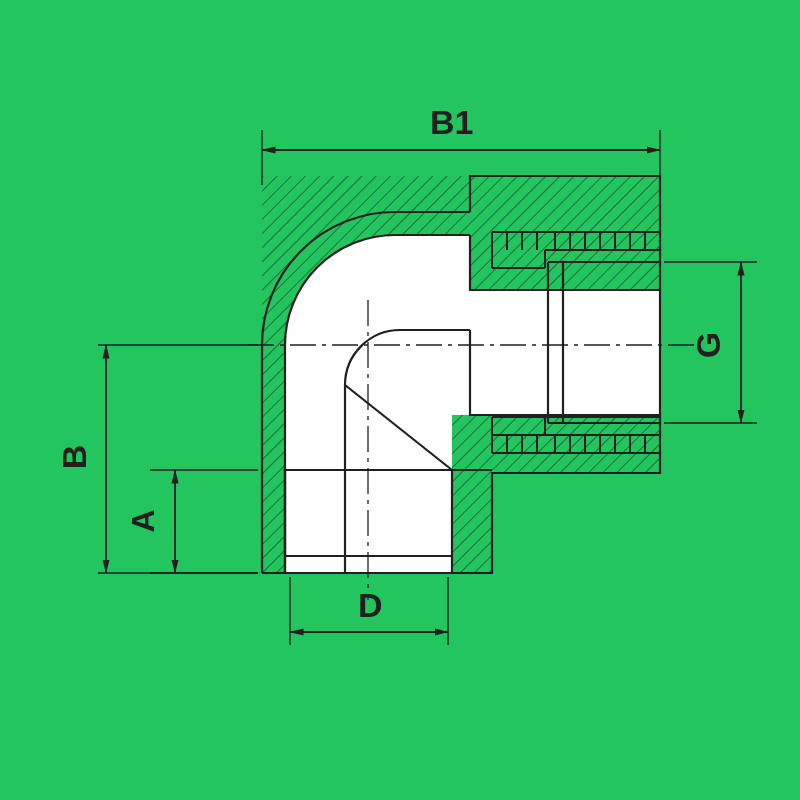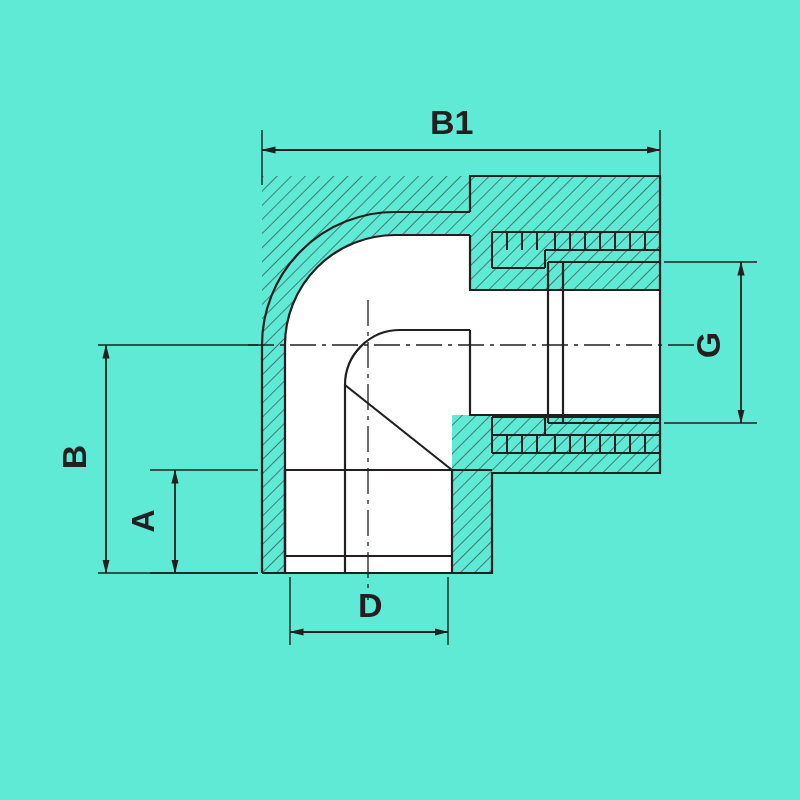--- a/index.html
+++ b/index.html
@@ -10,21 +10,21 @@
   body {
     width: 800px;
     height: 800px;
     font-family: "Liberation Sans", sans-serif;
     overflow: hidden;
   }
   #stage {
     position: relative;
     width: 800px;
     height: 800px;
-    background: #5eead4;
+    background: #22c55e;
   }
   svg.drawing {
     position: absolute;
     left: 0;
     top: 0;
     width: 800px;
     height: 800px;
     display: block;
   }
   .dim-label {

